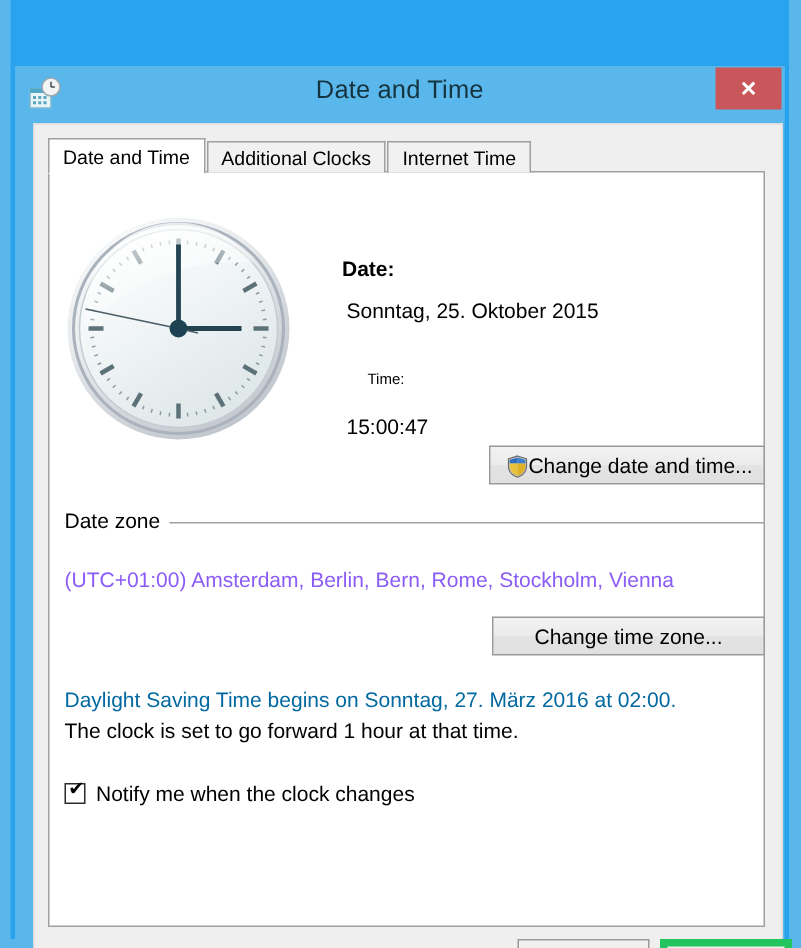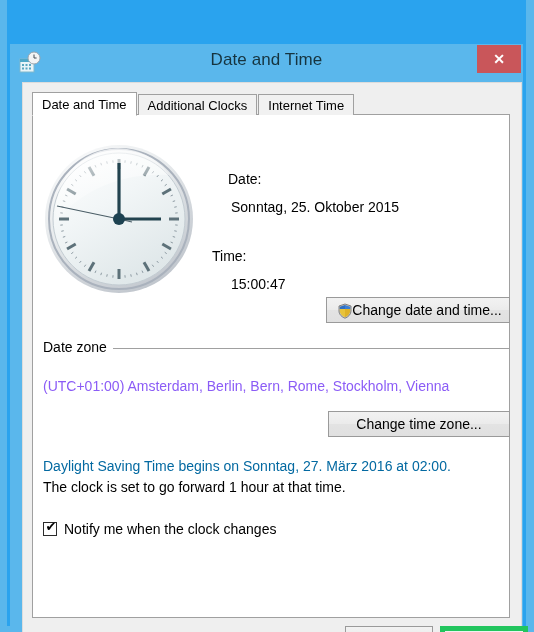--- a/index.html
+++ b/index.html
@@ -143,29 +143,29 @@
   
   #clock-wrap {
     position: absolute;
     left: 8px; top: 26px;
     width: 156px; height: 156px;
   }
 
   
   #date-label {
     position: absolute; left: 195px; top: 56px;
-    font-size: 14px; color: #000;
+    font-size: 14px; color: #000; font-weight: bold;
   }
   #date-value {
     position: absolute; left: 198px; top: 84px;
     font-size: 14px; color: #000; white-space: nowrap;
   }
   #time-label {
-    position: absolute; left: 179px; top: 133px;
-    font-size: 14px; color: #000;
+    position: absolute; left: 212px; top: 133px;
+    font-size: 10px; color: #000;
   }
   #time-value {
     position: absolute; left: 198px; top: 161px;
     font-size: 14px; color: #000;
   }
 
   
   .win-button {
     position: absolute;
     background: linear-gradient(to bottom, #f2f2f2 0%, #ebebeb 50%, #e3e3e3 51%, #e0e0e0 100%);

